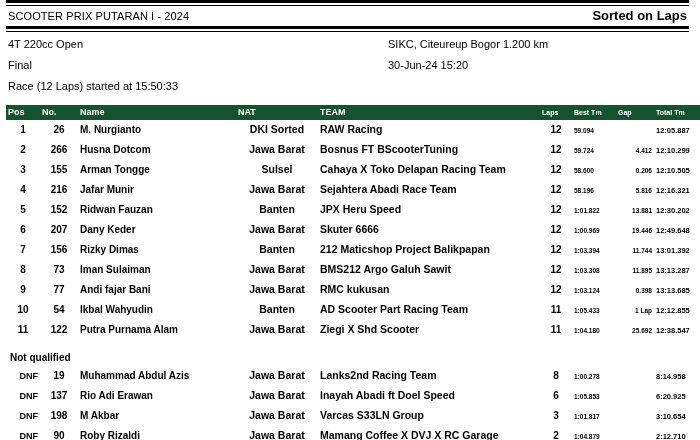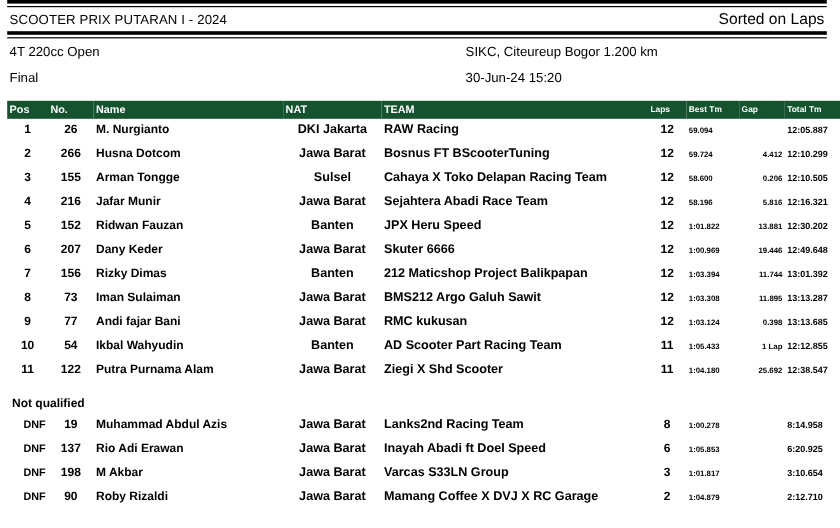--- a/index.html
+++ b/index.html
@@ -41,21 +41,21 @@
     padding: 2px 2px 3px 2px;
   }
   .title-left {
     font-size: 11px;
     font-weight: 400;
     letter-spacing: 0.1px;
     white-space: nowrap;
   }
   .title-right {
     font-size: 13px;
-    font-weight: normal;
+    font-weight: bold;
     white-space: nowrap;
     text-align: center;
   }
 
   
   .info {
     padding: 6px 2px 4px 2px;
   }
   .info-row {
     display: flex;
@@ -158,20 +158,23 @@
   <div class="rule-thin"></div>
 
   <div class="info">
     <div class="info-row">
       <div class="info-left">4T 220cc Open</div>
       <div class="info-right">SIKC, Citeureup Bogor 1.200 km</div>
     </div>
     <div class="info-row">
       <div class="info-left">Final</div>
       <div class="info-right">30-Jun-24 15:20</div>
+    </div>
+    <div class="info-row single">
+      <div class="info-left">Race (12 Laps) started at 15:50:33</div>
     </div>
   </div>
 
   <table class="results">
     <thead>
       <tr>
         <th class="c-pos">Pos</th>
         <th class="c-no">No.</th>
         <th class="c-name">Name</th>
         <th class="c-nat">NAT</th>
@@ -181,21 +184,21 @@
         <th class="c-gap">Gap</th>
         <th class="c-total">Total Tm</th>
 
       </tr>
     </thead>
     <tbody id="results-body">
         <tr>
           <td class="c-pos">1</td>
           <td class="c-no">26</td>
           <td class="c-name">M. Nurgianto</td>
-          <td class="c-nat">DKI Jakarta</td>
+          <td class="c-nat">DKI Sorted</td>
           <td class="c-team">RAW Racing</td>
           <td class="c-laps">12</td>
           <td class="c-best">59.094</td>
           <td class="c-gap"></td>
           <td class="c-total">12:05.887</td>
         </tr>
         <tr>
           <td class="c-pos">2</td>
           <td class="c-no">266</td>
           <td class="c-name">Husna Dotcom</td>

